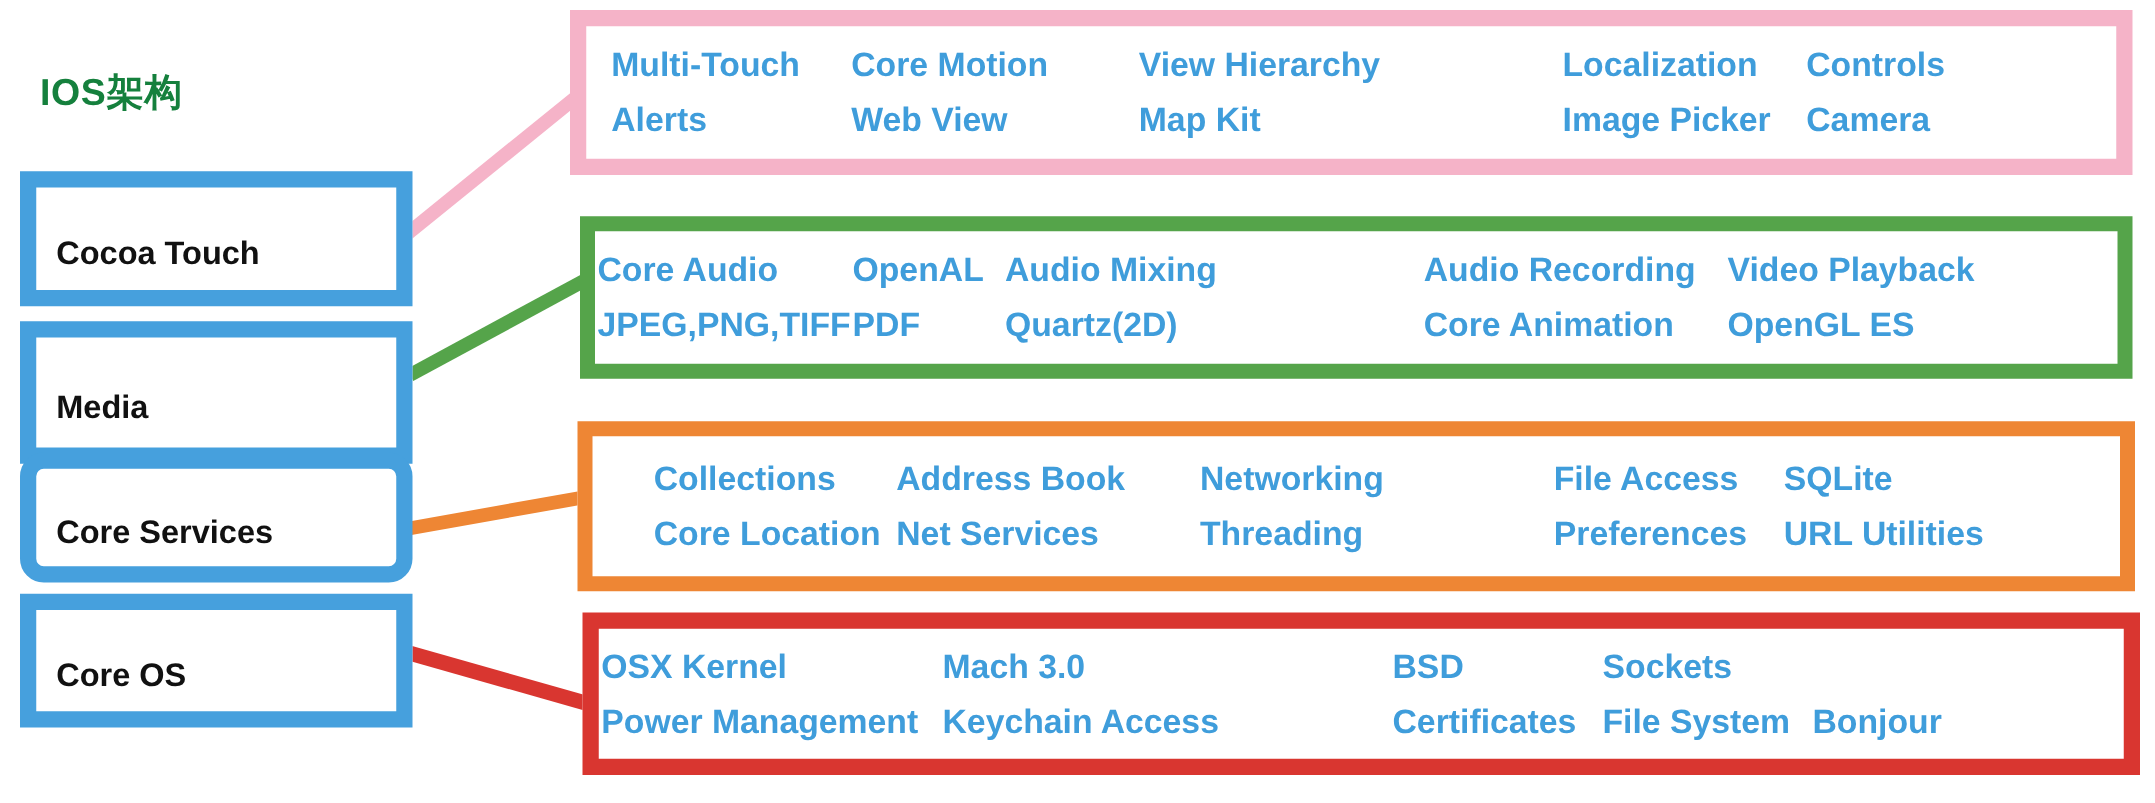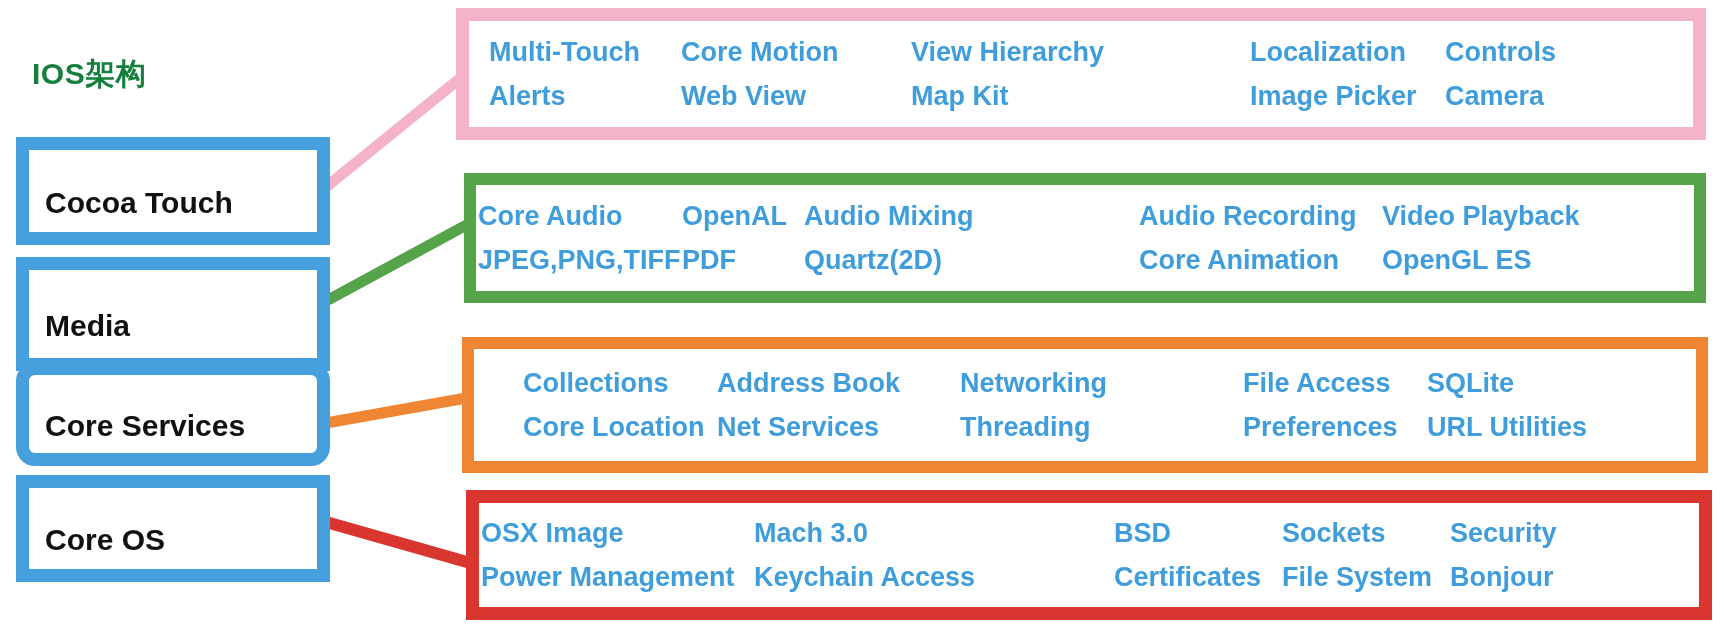--- a/index.html
+++ b/index.html
@@ -10,21 +10,21 @@
   .title {
     position:absolute; left:32px; top:54px;
     font-size:30px; font-weight:bold; color:#15803d; letter-spacing:0.5px;
   }
   
   .layer-box {
     position:absolute; left:16px; width:314px; box-sizing:border-box;
     border:13px solid #46A0DD; background:#ffffff;
     display:flex; align-items:center; padding-left:16px;
   }
-  .layer-box .label { font-size:30px; font-weight:bold; color:#111111; white-space:nowrap;margin-top:23px; }
+  .layer-box .label { font-size:26px; font-weight:bold; color:#111111; white-space:nowrap;margin-top:23px; }
   #layer-cocoa    { top:137px; height:108px; }
   #layer-media    { top:257px; height:114px;  }
   #layer-services { top:362px; height:104px;border-radius:19px; }
   #layer-os       { top:475px; height:107px; }
 
   
   .panel {
     position:absolute; box-sizing:border-box; background:#ffffff;
     display:flex; flex-direction:column; justify-content:center;
   }
@@ -125,25 +125,24 @@
       <span class="item">Core Location</span>
       <span class="item">Net Services</span>
       <span class="item">Threading</span>
       <span class="item">Preferences</span>
       <span class="item">URL Utilities</span>
     </div>
   </div>
 
   <div class="panel" id="panel-os">
     <div class="row">
-      <span class="item">OSX Image</span>
+      <span class="item">OSX Kernel</span>
       <span class="item">Mach 3.0</span>
       <span class="item">BSD</span>
       <span class="item">Sockets</span>
-      <span class="item">Security</span>
     </div>
     <div class="row">
       <span class="item">Power Management</span>
       <span class="item">Keychain Access</span>
       <span class="item">Certificates</span>
       <span class="item">File System</span>
       <span class="item">Bonjour</span>
     </div>
   </div>
 

